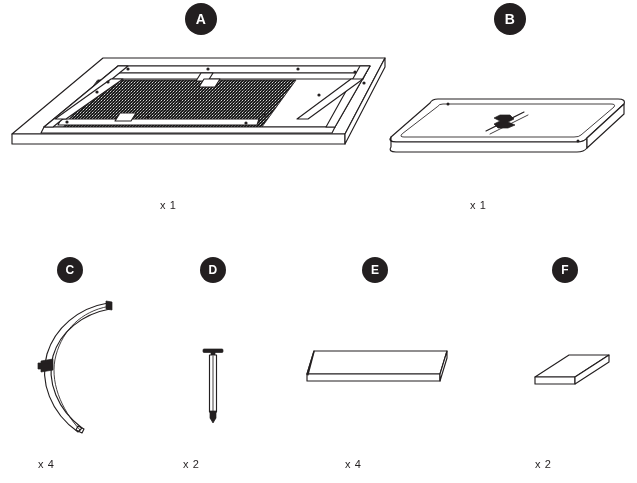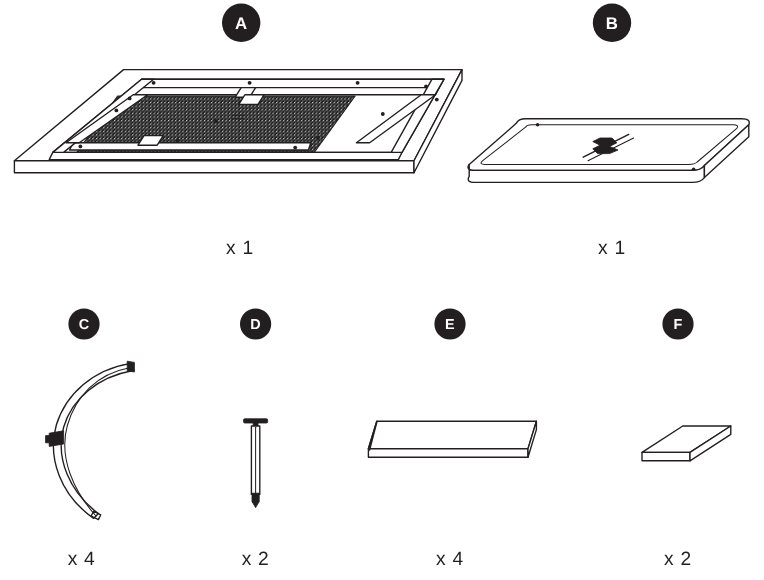--- a/index.html
+++ b/index.html
@@ -46,24 +46,24 @@
     font-size: 14px;
   }
   .badge-sm {
     width: 26px; height: 26px;
     font-size: 12px;
   }
 
   
   .qty {
     position: absolute;
-    font-size: 16px;
+    font-size: 11px;
     color: #231f20;
     letter-spacing: 0.6px;
-    text-align: center;
+    text-align: left;
     white-space: nowrap;
     line-height: 1;
   }
 
   .art {
     position: absolute;
     overflow: visible;
   }
   .art svg { display: block; overflow: visible; }
 

